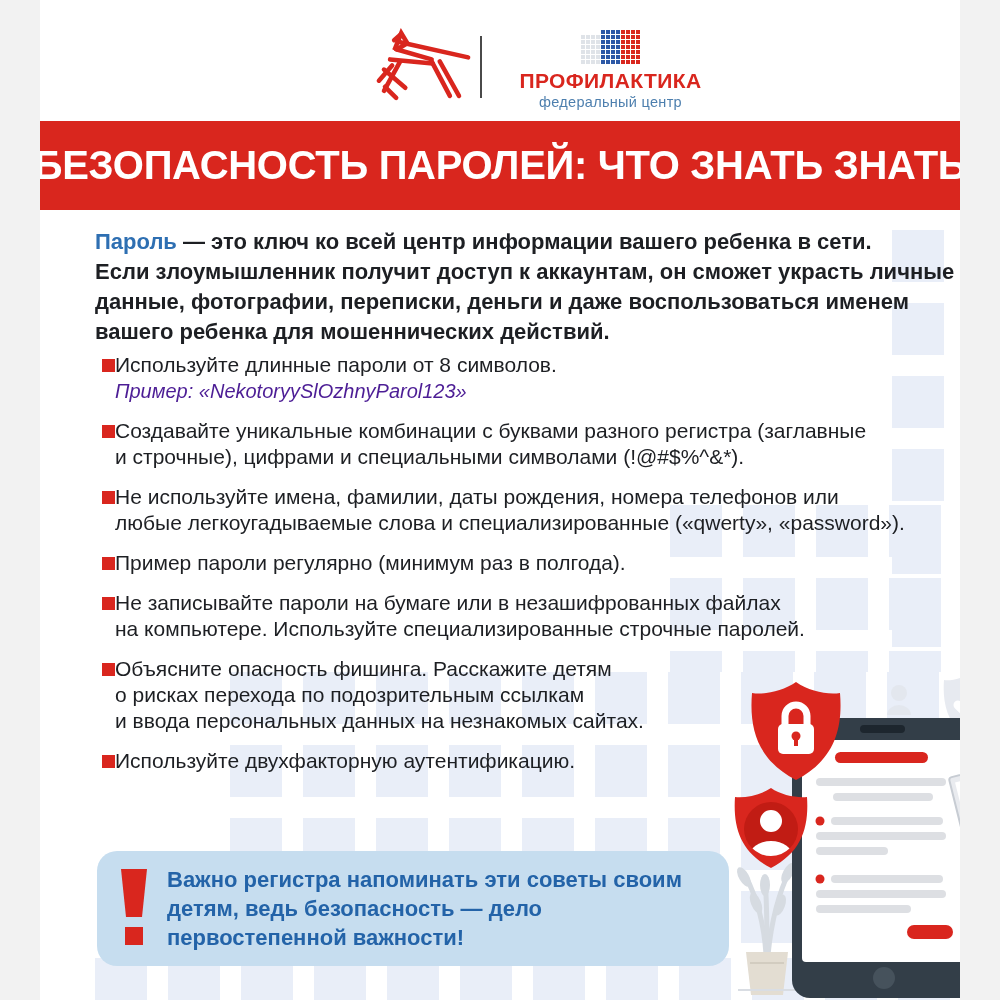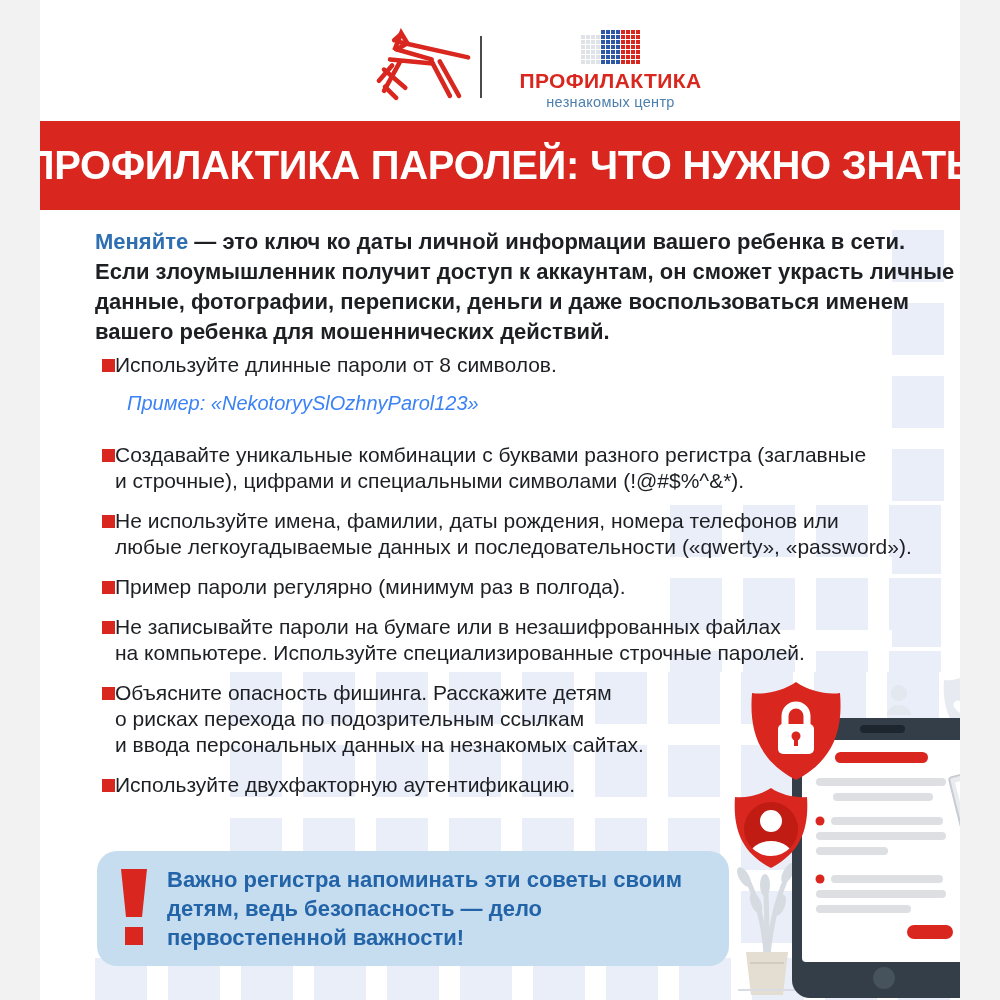--- a/index.html
+++ b/index.html
@@ -54,21 +54,21 @@
     position:absolute;left:55px;top:227px;width:912px;margin:0;
     font-size:22px;line-height:30px;font-weight:700;white-space:pre-line;
   }
   .intro .lead{color:var(--link-blue);}
 
   
   .tips{position:absolute;left:62px;top:352px;width:910px;margin:0;padding:0;list-style:none;}
   .tip{display:flex;margin-bottom:14px;}
   .tip .bullet{flex:0 0 13px;width:13px;height:13px;background:var(--accent);margin-top:7px;}
   .tip-text{margin:0;font-size:21px;line-height:26px;white-space:pre-line;color:var(--text);}
-  .tip-example{margin:12px;font-size:20px;line-height:26px;font-style:italic;color:#3b82f6;white-space:pre-line;}
+  .tip-example{margin:0;font-size:20px;line-height:26px;font-style:italic;color:#4c1d95;white-space:pre-line;}
 
   
   .callout{
     position:absolute;left:57px;top:851px;width:632px;min-height:112px;box-sizing:border-box;
     background:var(--callout-bg);border-radius:20px;
     display:flex;align-items:center;gap:16px;padding:14px 18px 14px 20px;
   }
   .callout p{margin:0;font-size:22px;line-height:29px;font-weight:700;color:var(--callout-text);white-space:pre-line;}
   .excl{flex:0 0 34px;}
 
@@ -183,29 +183,29 @@
           <span style="background: rgb(44, 88, 166);"></span>
           <span style="background: rgb(44, 88, 166);"></span>
           <span style="background: rgb(44, 88, 166);"></span>
           <span style="background: rgb(44, 88, 166);"></span>
           <span style="background: rgb(217, 38, 30);"></span>
           <span style="background: rgb(217, 38, 30);"></span>
           <span style="background: rgb(217, 38, 30);"></span>
           <span style="background: rgb(217, 38, 30);"></span>
         </div>
       <div class="logo-title">ПРОФИЛАКТИКА</div>
-      <div class="logo-subtitle">незнакомых центр</div>
+      <div class="logo-subtitle">федеральный центр</div>
     </div>
   </header>
 
   <div class="banner">
-    <h1>ПРОФИЛАКТИКА ПАРОЛЕЙ: ЧТО НУЖНО ЗНАТЬ</h1>
+    <h1>БЕЗОПАСНОСТЬ ПАРОЛЕЙ: ЧТО ЗНАТЬ ЗНАТЬ</h1>
   </div>
 
-  <p class="intro"><span class="lead">Меняйте</span><span> — это ключ ко даты личной информации вашего ребенка в сети.
+  <p class="intro"><span class="lead">Пароль</span><span> — это ключ ко всей центр информации вашего ребенка в сети.
 Если злоумышленник получит доступ к аккаунтам, он сможет украсть личные
 данные, фотографии, переписки, деньги и даже воспользоваться именем
 вашего ребенка для мошеннических действий.</span></p>
 
   <ul class="tips">
     <li class="tip">
       <span class="bullet"></span>
       <div>
         <p class="tip-text">Используйте длинные пароли от 8 символов.</p>
         <p class="tip-example">Пример: «NekotoryySlOzhnyParol123»</p>
@@ -215,21 +215,21 @@
       <span class="bullet"></span>
       <div>
         <p class="tip-text">Создавайте уникальные комбинации с буквами разного регистра (заглавные
 и строчные), цифрами и специальными символами (!@#$%^&amp;*).</p>
       </div>
     </li>
     <li class="tip">
       <span class="bullet"></span>
       <div>
           <p class="tip-text">Не используйте имена, фамилии, даты рождения, номера телефонов или
-любые легкоугадываемые данных и последовательности («qwerty», «password»).</p>
+любые легкоугадываемые слова и специализированные («qwerty», «password»).</p>
         </div>
     </li>
     <li class="tip">
       <span class="bullet"></span>
       <div>
           <p class="tip-text">Пример пароли регулярно (минимум раз в полгода).</p>
         </div>
     </li>
     <li class="tip">
       <span class="bullet"></span>

